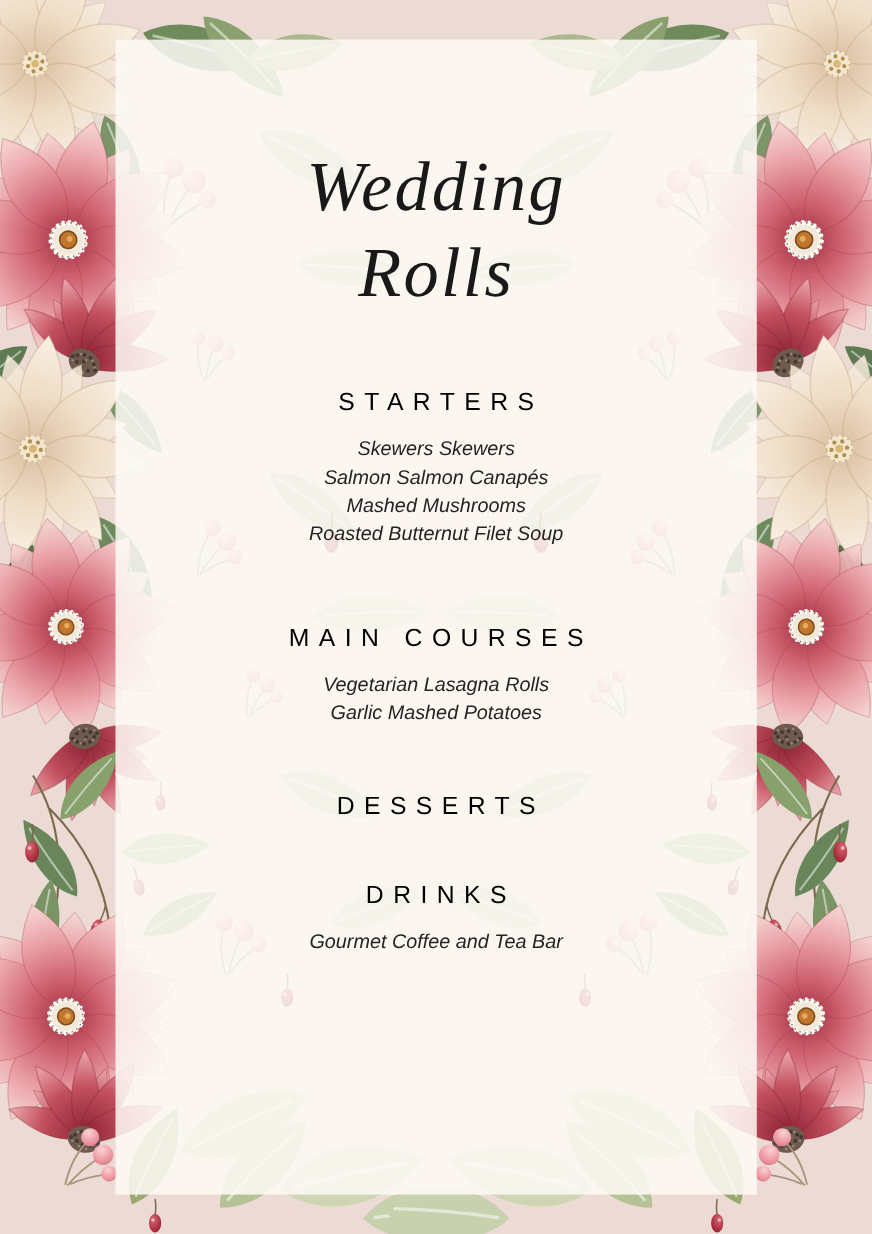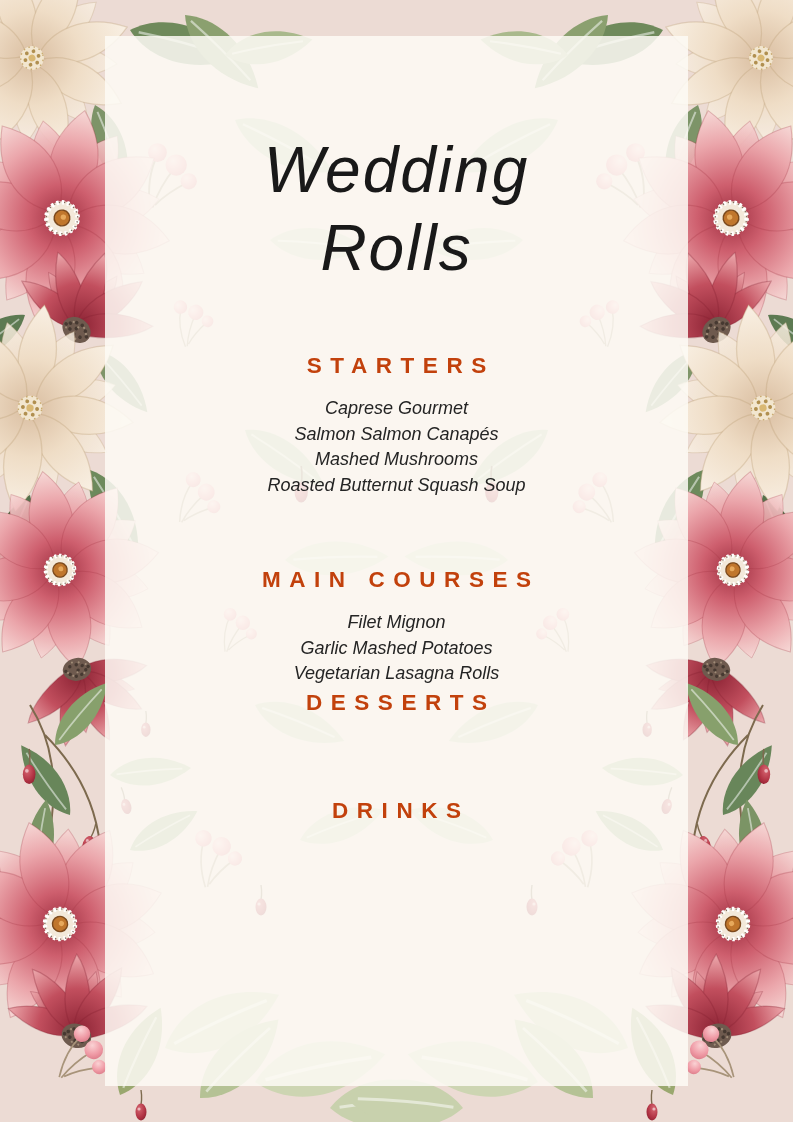--- a/index.html
+++ b/index.html
@@ -13,37 +13,37 @@
   svg.florals.right { right:0; transform:scaleX(-1); }
   .panel {
     position:absolute; left:105px; top:36px; width:583px; height:1050px;
     background:rgba(253,250,245,0.86);
   }
   .content {
     position:absolute; left:105px; top:36px; width:583px;
     text-align:center; color:#1b1b1b;
   }
   .title {
-    margin:95px 0 0; font-family:Liberation Sans, sans-serif;
+    margin:95px 0 0; font-family:Liberation Serif, serif;
     font-style:italic; font-weight:500;
     font-size:64px; line-height:78px; letter-spacing:2px; color:#191919;
   }
   .title span { display:block; }
   h2.heading {
-    margin:0; font-size:22.5px; font-weight:700; color:#c2410c;
+    margin:0; font-size:22.5px; font-weight:400; color:#000000;
     letter-spacing:0.38em; text-indent:0.38em; line-height:32px;
   }
   ul.items {
     list-style:none; margin:14px 0 0; padding:0;
     font-style:italic; font-size:18px; line-height:25.5px; color:#242424;
   }
   section.s1 h2 { margin-top:63px; }
   section.s2 h2 { margin-top:66px; }
-  section.s3 h2 { }
-  section.s4 h2 { margin-top:76px; }
+  section.s3 h2 { margin-top:56px; }
+  section.s4 h2 { margin-top:49px; }
 </style>
 </head>
 <body>
 
 <svg width="0" height="0" style="position:absolute" aria-hidden="true">
 <defs>
   <radialGradient id="gp" gradientUnits="userSpaceOnUse" cx="0" cy="0" r="100">
     <stop offset="0" stop-color="#9e2f40"></stop>
         <stop offset="0.3" stop-color="#ce5f6e"></stop>
     <stop offset="0.68" stop-color="#eba6ab"></stop>
@@ -263,37 +263,39 @@
 
   <div class="content">
     <h1 class="title">
       <span>Wedding</span>
       <span>Rolls</span>
     </h1>
 
     <section class="sec s1">
       <h2 class="heading">STARTERS</h2>
       <ul class="items">
-        <li>Caprese Gourmet</li>
+        <li>Skewers Skewers</li>
         <li>Salmon Salmon Canapés</li>
         <li>Mashed Mushrooms</li>
-        <li>Roasted Butternut Squash Soup</li>
+        <li>Roasted Butternut Filet Soup</li>
       </ul>
     </section>
 
     <section class="sec s2">
       <h2 class="heading">MAIN COURSES</h2>
       <ul class="items">
-        <li>Filet Mignon</li>
+        <li>Vegetarian Lasagna Rolls</li>
         <li>Garlic Mashed Potatoes</li>
-        <li>Vegetarian Lasagna Rolls</li>
       </ul>
     </section>
 
     <section class="sec s3">
       <h2 class="heading">DESSERTS</h2>
     </section>
 
     <section class="sec s4">
       <h2 class="heading">DRINKS</h2>
+      <ul class="items">
+        <li>Gourmet Coffee and Tea Bar</li>
+      </ul>
     </section>
   </div>
 </div>
 
 </body></html>

